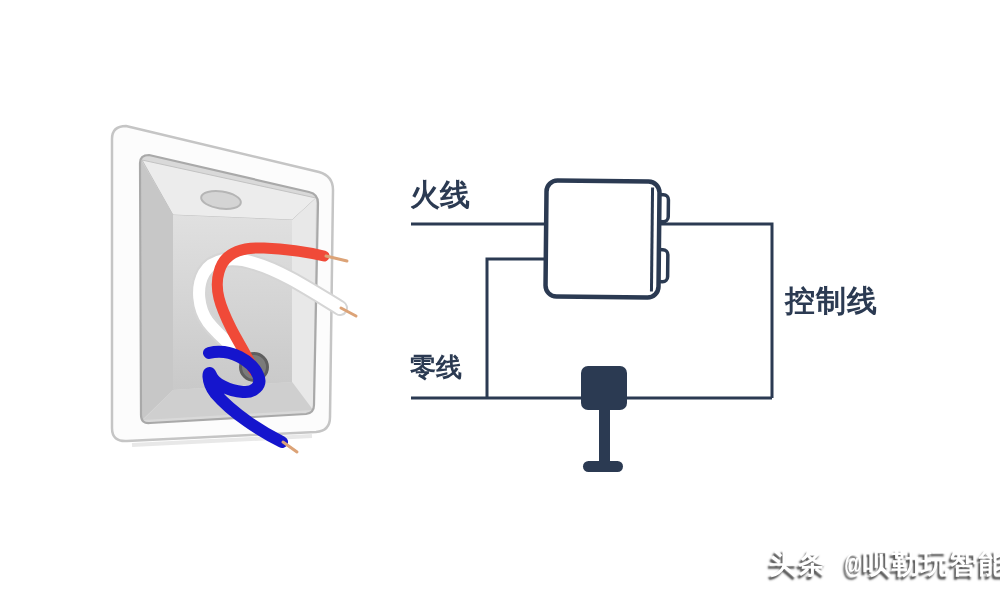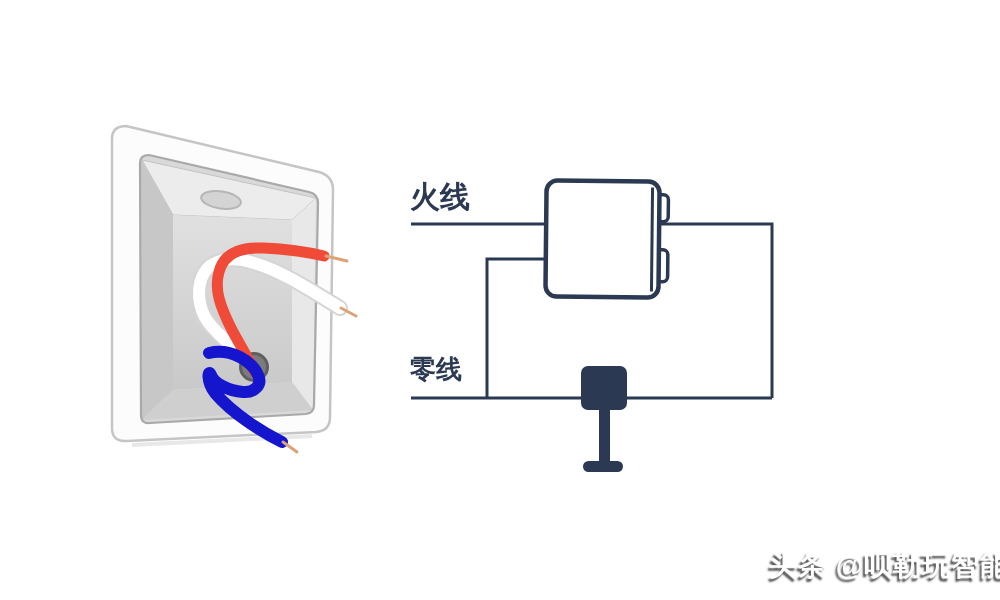--- a/index.html
+++ b/index.html
@@ -1,21 +1,21 @@
 <!DOCTYPE html>
 <html style="--line-navy: #2b3a52; --wire-red: #f04a38; --wire-blue: #1515cd; --wire-white: #ffffff; --wire-white-edge: #d5d5d5; --copper: #dca377; --box-outline: #c5c5c5; --box-inner-dark: #c7c7c7; --box-back: #d9d9d9; --box-ceiling: #ececec; --box-floor: #cfcfcf; --hole-gray: #7b7b7b; --page-bg: #ffffff;"><head>
 <meta charset="utf-8">
 <style>
   html,body { margin:0; padding:0; }
   .stage {
     position:relative;
     width:1000px; height:592px;
     background: var(--page-bg, #ffffff);
     overflow:hidden;
-    font-family:Liberation Sans, sans-serif;
+    font-family:Liberation Mono, monospace;
   }
   .stage svg { position:absolute; left:0; top:0; }
 
   
   .navy-line   { stroke:var(--line-navy,#2b3a52); stroke-width:3; fill:none; }
   .switch-body { stroke:var(--line-navy,#2b3a52); stroke-width:4.5; fill:#ffffff; }
   .switch-inner{ stroke:var(--line-navy,#2b3a52); stroke-width:3; fill:none; }
   .switch-tab  { stroke:var(--line-navy,#2b3a52); stroke-width:3.5; fill:#ffffff; }
   .navy-fill   { fill:var(--line-navy,#2b3a52); }
 
@@ -120,15 +120,16 @@
       <g>
         <rect class="navy-fill" x="581" y="366" width="46" height="44" rx="7"></rect>
         <rect class="navy-fill" x="599" y="405" width="11" height="60"></rect>
         <rect class="navy-fill" x="583" y="461" width="40" height="11" rx="5.5"></rect>
       </g>
     </g>
   </svg>
 
   <div class="lbl lbl-live">火线</div>
   <div class="lbl lbl-neutral">零线</div>
+  <div class="lbl lbl-control">控制线</div>
   <div class="watermark">头条 @呗勒玩智能</div>
 
 </div>
 
 </body></html>

